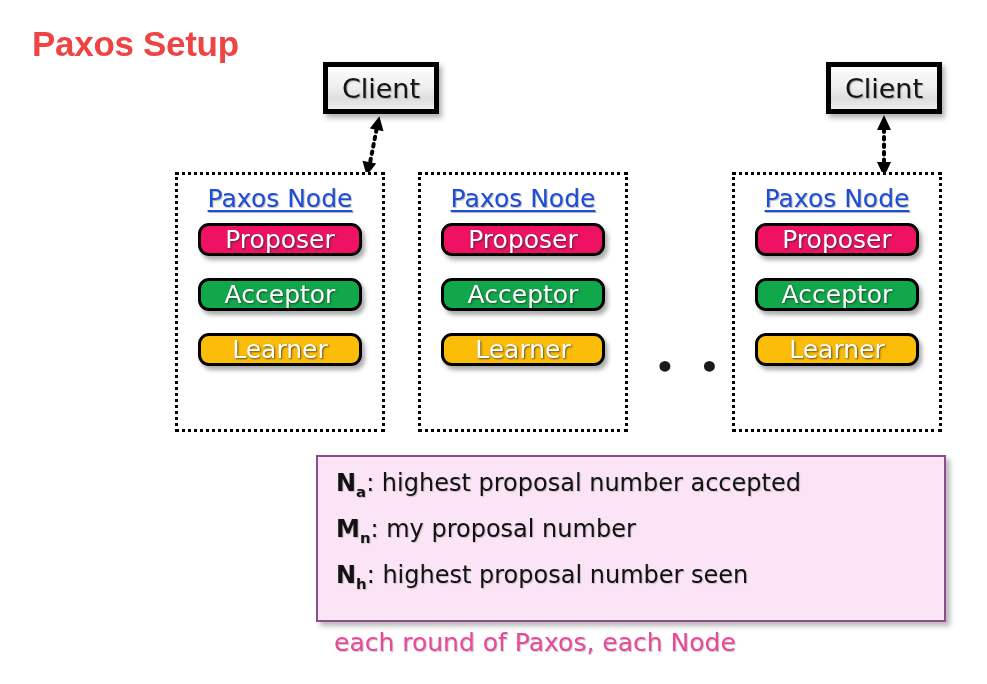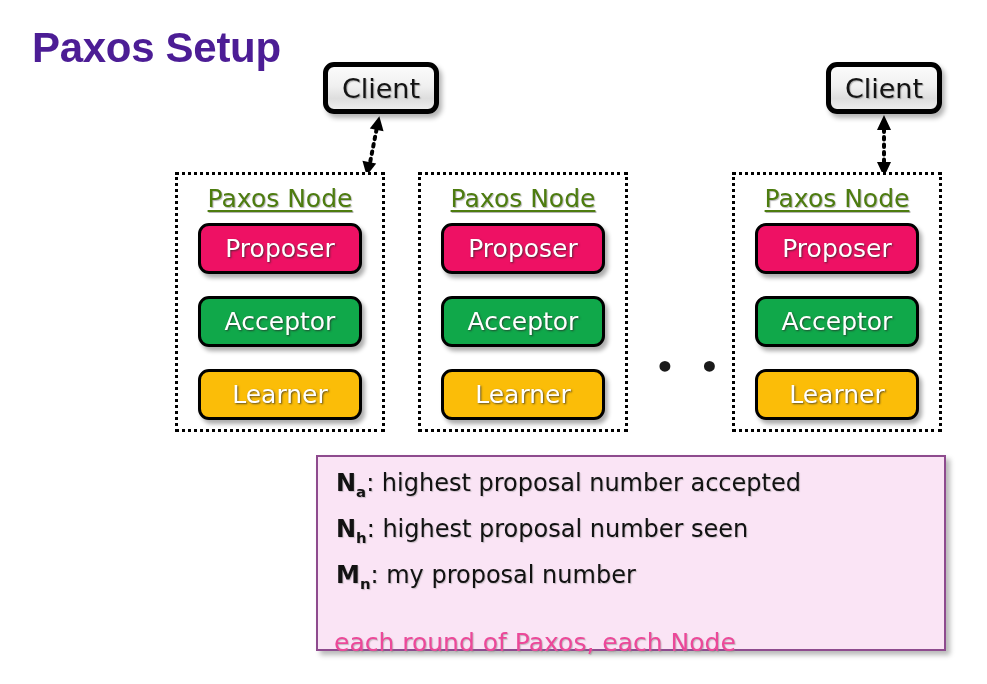--- a/index.html
+++ b/index.html
@@ -15,32 +15,32 @@
     font-family: "DejaVu Sans", "Liberation Sans", sans-serif;
   }
 
   
   #slide-title {
     position: absolute;
     left: 32px;
     top: 24px;
     font-family: "Liberation Sans", sans-serif;
     font-weight: bold;
-    font-size: 42px;
+    font-size: 35px;
     letter-spacing: -0.3px;
-    color: #4c1d95;
+    color: #ef4444;
   }
 
   
   .client-box {
     position: absolute;
     width: 116px;
     height: 52px;
     border: 5px solid #000000;
-    border-radius: 11px;
+    border-radius: 0;
     background: linear-gradient(to bottom, #fbfbfb 0%, #f0f0f0 45%, #dedede 75%, #ededed 100%);
     box-shadow: 3px 4px 5px rgba(0,0,0,0.30);
     box-sizing: border-box;
     display: flex;
     align-items: center;
     justify-content: center;
   }
   .client-label {
     font-family: "DejaVu Sans", sans-serif;
     font-size: 27px;
@@ -70,31 +70,31 @@
     padding-top: 10px;
   }
   #node-1 { left: 175px; top: 172px; }
   #node-2 { left: 418px; top: 172px; }
   #node-3 { left: 732px; top: 172px; }
 
   .node-title {
     text-align: center;
     font-family: "DejaVu Sans", sans-serif;
     font-size: 25px;
-    color: #4d7c0f;
+    color: #1d4ed8;
     text-decoration: underline;
     text-underline-offset: 3px;
     text-shadow: 1px 1px 1px rgba(130,130,130,0.6);
     margin-bottom: 9px;
     line-height: 1.15;
   }
 
   .role-pill {
     width: 164px;
-    height: 51px;
+    height: 33px;
     margin: 0 auto 22px auto;
     border: 3px solid #000000;
     border-radius: 11px;
     box-sizing: border-box;
     display: flex;
     align-items: center;
     justify-content: center;
     box-shadow: 3px 4px 4px rgba(0,0,0,0.33);
   }
   .role-pill:last-child { margin-bottom: 16px; }
@@ -118,21 +118,21 @@
     font-weight: bold;
     line-height: 1;
   }
 
   
   #legend-box {
     position: absolute;
     left: 316px;
     top: 455px;
     width: 630px;
-    height: 196px;
+    height: 167px;
     background: #fae4f5;
     border: 2px solid #8e4b8e;
     box-sizing: border-box;
     box-shadow: 4px 4px 5px rgba(0,0,0,0.28);
     padding: 8px 0 0 18px;
   }
   .legend-line {
     font-family: "DejaVu Sans", sans-serif;
     font-size: 24px;
     color: #121212;
@@ -231,21 +231,21 @@
 </div>
 
 <div id="legend-box">
 
   <div class="legend-line">
     <span class="sym"><span>N</span><sub>a</sub></span><span>: highest proposal number accepted</span>
   </div>
 
 
   <div class="legend-line">
+    <span class="sym"><span>M</span><sub>n</sub></span><span>: my proposal number</span>
+  </div>
+
+  <div class="legend-line">
     <span class="sym"><span>N</span><sub>h</sub></span><span>: highest proposal number seen</span>
   </div>
-
-  <div class="legend-line">
-    <span class="sym"><span>M</span><sub>n</sub></span><span>: my proposal number</span>
-  </div>
 </div>
 
 <div id="legend-caption">each round of Paxos, each Node</div>
 
 </body></html>

